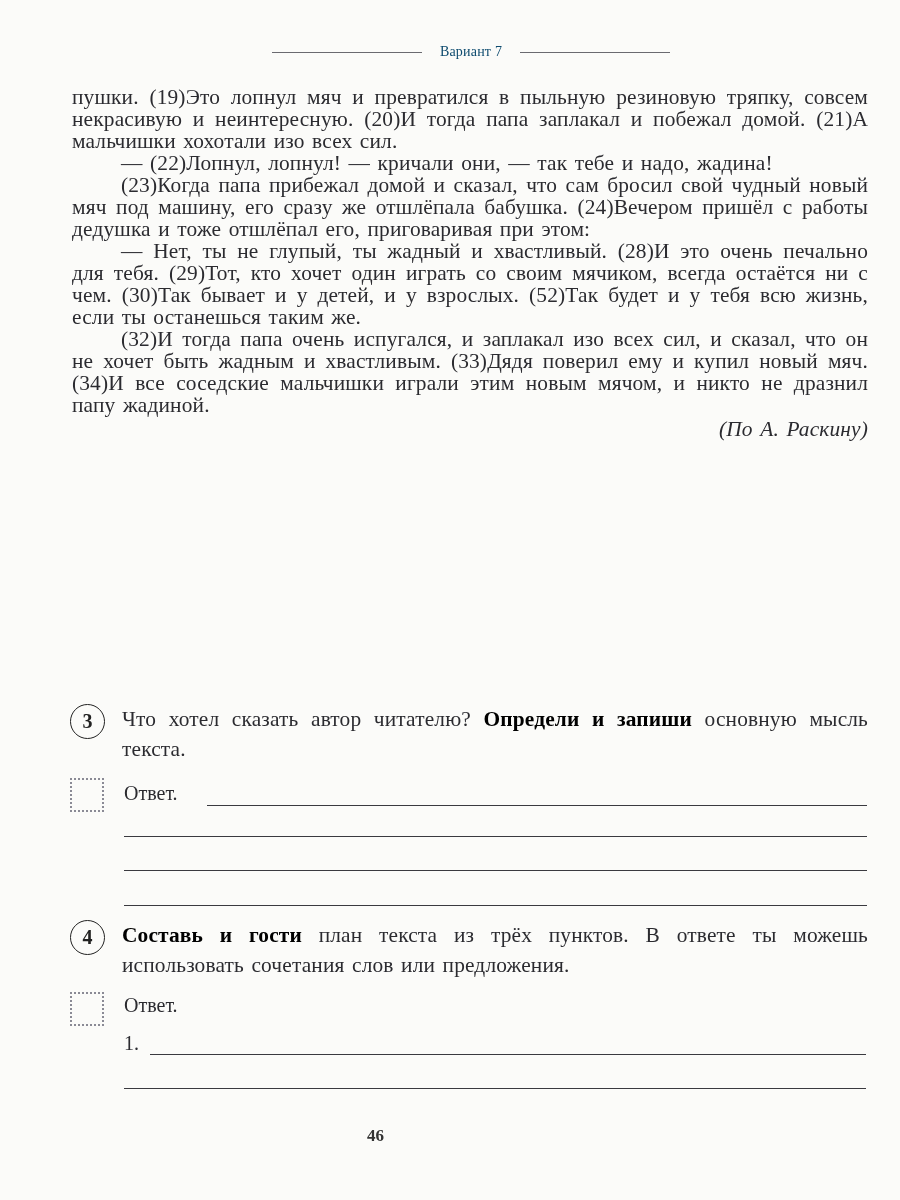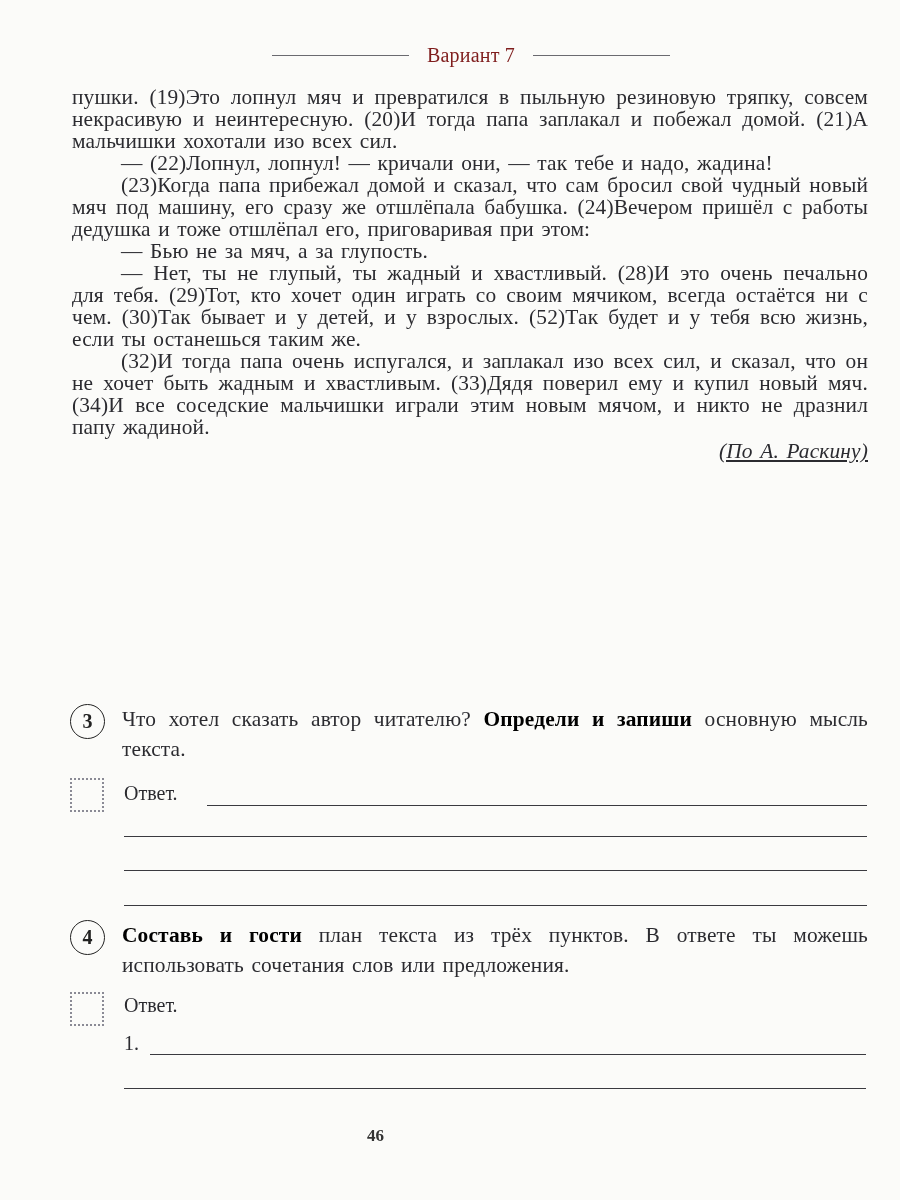--- a/index.html
+++ b/index.html
@@ -9,33 +9,33 @@
       color: #2a2a2e;
       font-family: "Liberation Serif", "DejaVu Serif", serif;
       position: relative;
     }
     .page { position: absolute; left: 0; top: 0; width: 900px; height: 1200px; }
     .header {
       position: absolute; top: 44px; left: 272px; width: 398px;
       display: flex; align-items: center; justify-content: center; gap: 18px;
     }
     .header .rule { flex: 1; height: 0; border-top: 1.5px solid #6a6a70; }
-    .header .title { font-size: 20px; color: #7f1d1d; letter-spacing: 0.2px; white-space: nowrap; }
+    .header .title { font-size: 14px; color: #0c4a6e; letter-spacing: 0.2px; white-space: nowrap; }
 
     .text {
       position: absolute; left: 72px; width: 796px;
       font-size: 21.4px; line-height: 22px;
       text-align: justify;
       letter-spacing: 0.15px;
       word-spacing: 2px;
       color: #2b2b30;
     }
     .text p { margin: 0; }
     .text p.indent { text-indent: 49px; }
-    .attribution { text-align: right; font-style: italic; margin-top: 2px !important; text-decoration: underline; }
+    .attribution { text-align: right; font-style: italic; margin-top: 2px !important; }
 
     .task { position: absolute; left: 70px; width: 800px; }
     .task-num {
       position: absolute; left: 0; top: 0;
       width: 33px; height: 33px; border: 1.8px solid #222;
       border-radius: 50%;
       display: flex; align-items: center; justify-content: center;
       font-weight: bold; font-size: 20px; color: #222;
       font-family: "Liberation Serif", serif;
     }
@@ -69,21 +69,20 @@
   <div class="header">
     <span class="rule"></span>
     <span class="title">Вариант 7</span>
     <span class="rule"></span>
   </div>
 
   <div class="text" style="top:86px;">
     <p>пушки. (19)Это лопнул мяч и превратился в пыльную резиновую тряпку, совсем некрасивую и неинтересную. (20)И тогда папа заплакал и побежал домой. (21)А мальчишки хохотали изо всех сил.</p>
     <p class="indent">— (22)Лопнул, лопнул! — кричали они, — так тебе и надо, жадина!</p>
     <p class="indent">(23)Когда папа прибежал домой и сказал, что сам бросил свой чудный новый мяч под машину, его сразу же отшлёпала бабушка. (24)Вечером пришёл с работы дедушка и тоже отшлёпал его, приговаривая при этом:</p>
-    <p class="indent">— Бью не за мяч, а за глупость.</p>
     <p class="indent">— Нет, ты не глупый, ты жадный и хвастливый. (28)И это очень печально для тебя. (29)Тот, кто хочет один играть со своим мячиком, всегда остаётся ни с чем. (30)Так бывает и у детей, и у взрослых. (52)Так будет и у тебя всю жизнь, если ты останешься таким же.</p>
     <p class="indent">(32)И тогда папа очень испугался, и заплакал изо всех сил, и сказал, что он не хочет быть жадным и хвастливым. (33)Дядя поверил ему и купил новый мяч. (34)И все соседские мальчишки играли этим новым мячом, и никто не дразнил папу жадиной.</p>
     <p class="attribution">(По А. Раскину)</p>
   </div>
 
   <div class="task" style="top:704px; height:210px;">
     <div class="task-num">3</div>
     <div class="task-text" style="top:0px;">
       <span>Что хотел сказать автор читателю? </span><b>Определи и запиши</b><span> основную мысль текста.</span>
     </div>

